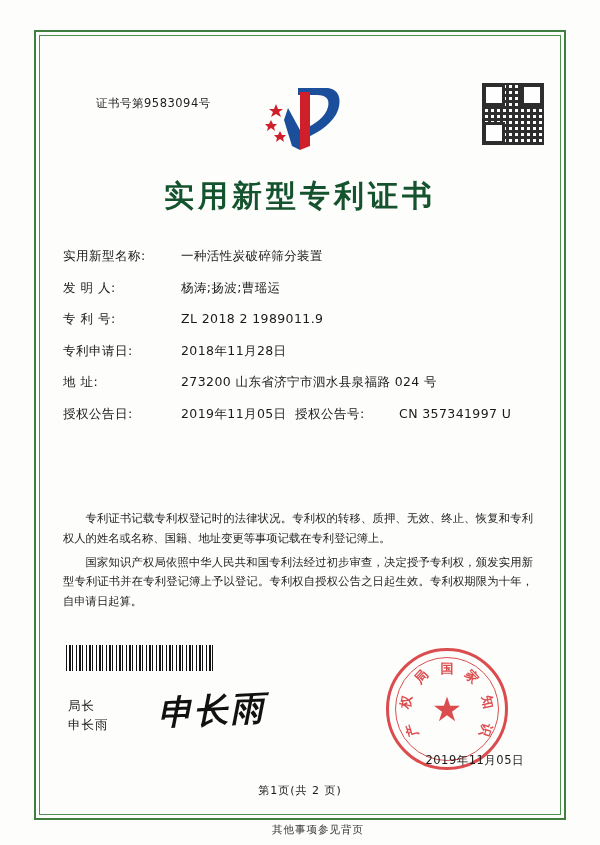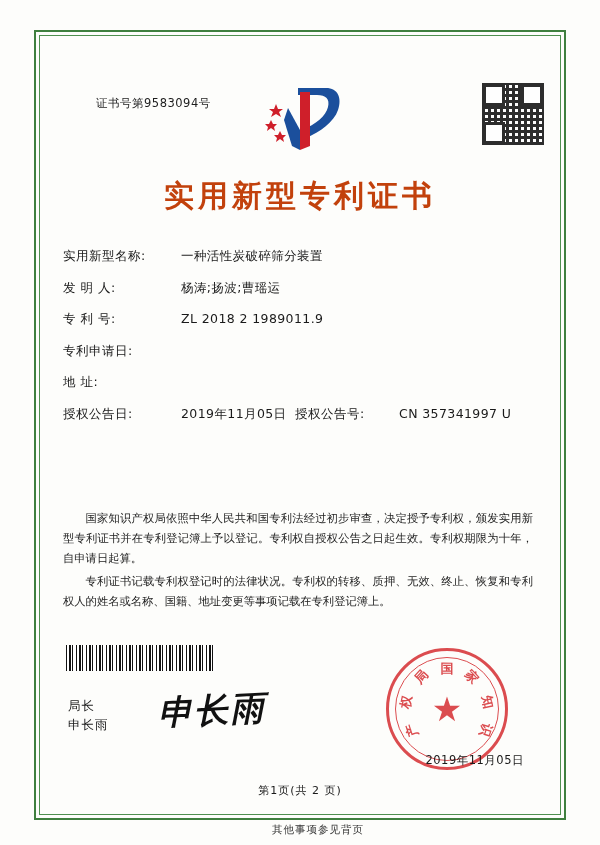--- a/index.html
+++ b/index.html
@@ -97,21 +97,21 @@
   .doc-title {
     position: absolute;
     left: 0;
     right: 0;
     top: 176px;
     text-align: center;
     font-family: Liberation Sans, sans-serif;
     font-size: 30px;
     font-weight: bold;
     letter-spacing: 4px;
-    color: #c2410c;
+    color: #14532d;
   }
 
   
   .fields {
     position: absolute;
     left: 63px;
     top: 248px;
     width: 470px;
   }
   .field-row {
@@ -292,40 +292,42 @@
     <div class="field-row">
       <span class="field-label">发 明 人:</span>
       <span class="field-value">杨涛;扬波;曹瑶运</span>
     </div>
     <div class="field-row">
       <span class="field-label">专 利 号:</span>
       <span class="field-value">ZL 2018 2 1989011.9</span>
     </div>
     <div class="field-row">
       <span class="field-label">专利申请日:</span>
+      <span class="field-value">2018年11月28日</span>
     </div>
     <div class="field-row">
       <span class="field-label">地       址:</span>
+      <span class="field-value">273200 山东省济宁市泗水县泉福路 024 号</span>
     </div>
 
     <div class="field-row-split">
       <span class="split-left">
         <span class="field-label">授权公告日:</span>
         <span class="field-value">2019年11月05日</span>
       </span>
       <span class="split-right">
         <span class="field-label">授权公告号:</span>
         <span class="field-value">CN 357341997 U</span>
       </span>
     </div>
   </div>
 
   <div class="paragraphs">
+    <p>专利证书记载专利权登记时的法律状况。专利权的转移、质押、无效、终止、恢复和专利权人的姓名或名称、国籍、地址变更等事项记载在专利登记簿上。</p>
     <p>国家知识产权局依照中华人民共和国专利法经过初步审查，决定授予专利权，颁发实用新型专利证书并在专利登记簿上予以登记。专利权自授权公告之日起生效。专利权期限为十年，自申请日起算。</p>
-    <p>专利证书记载专利权登记时的法律状况。专利权的转移、质押、无效、终止、恢复和专利权人的姓名或名称、国籍、地址变更等事项记载在专利登记簿上。</p>
   </div>
 
   <div class="barcode"></div>
 
   <div class="sig-block">
     <div>局长</div>
     <div>申长雨</div>
   </div>
   <div class="sig-hand">申长雨</div>
 

